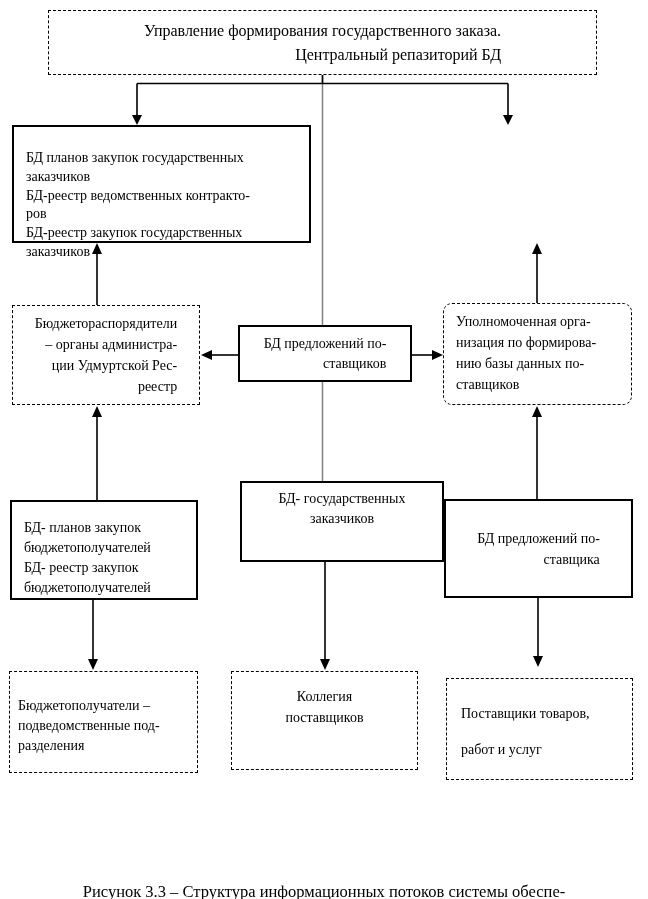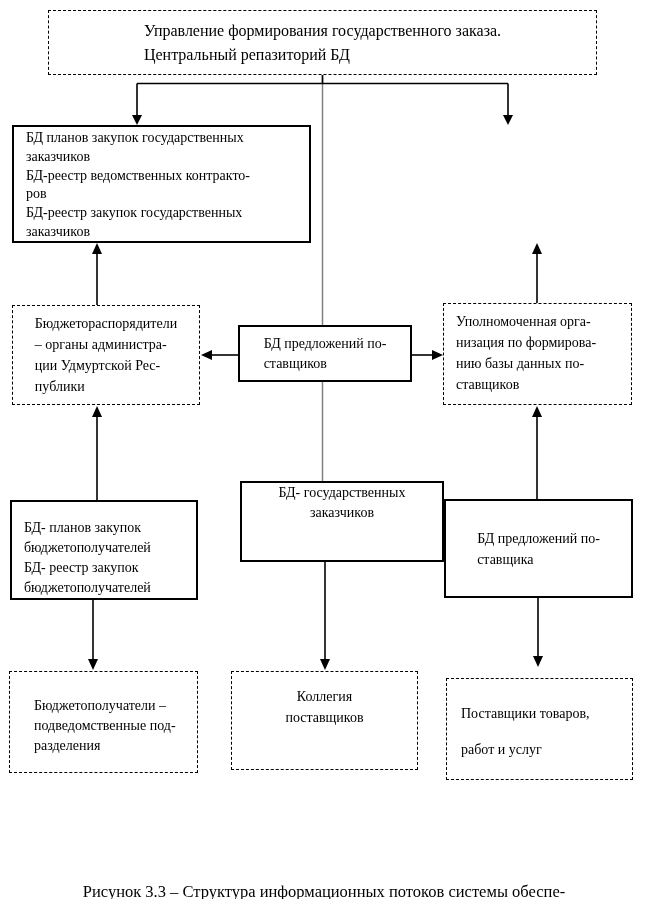--- a/index.html
+++ b/index.html
@@ -7,21 +7,21 @@
     position:relative; width:648px; height:899px; background:#ffffff;
     color:#000; font-family:"Liberation Serif","DejaVu Serif",serif;
     overflow:hidden;
   }
   .node {
     position:absolute; box-sizing:border-box; background:#ffffff;
     white-space:pre-line; font-size:14px; line-height:1.38;
   }
   .solid  { border:2px solid #000; }
   .dashed { border:1px dashed #000; }
-  .cc { display:flex; align-items:center; justify-content:center; text-align:left; }
+  .cc { display:flex; align-items:center; justify-content:center; text-align:right; }
   .tc { text-align:center; }
   .wires { position:absolute; left:0; top:0; pointer-events:none; }
   .wires path { fill:none; stroke:#000; stroke-width:1.6; }
   .wires path.trunk { stroke:#808080; stroke-width:1.5; }
   .wires polygon { fill:#000; stroke:none; }
   .caption {
     position:absolute; left:0; top:841px; width:648px;
     text-align:center; font-size:16.5px; line-height:1.4; white-space:pre-line;margin-top:39px;
   }
 </style>
@@ -76,53 +76,53 @@
     </g>
     <g>
       <path d="M538 598 L538 657"></path>
       <polygon points="533,656 543,656 538,667"></polygon>
     </g>
   </svg>
 
   <div class="node dashed cc" style="left:48px; top:10px; width:549px; height:65px; font-size:16px; line-height:1.5;">Управление формирования государственного заказа.
 Центральный репазиторий БД</div>
 
-  <div class="node solid" style="left:12px; top:125px; width:299px; height:118px; padding:2px 12px; line-height:1.34;">БД планов закупок государственных
+  <div class="node solid" style="left:12px; top:125px; width:299px; height:118px; padding:22px 12px; line-height:1.34;">БД планов закупок государственных
 заказчиков
 БД-реестр ведомственных контракто-
 ров
 БД-реестр закупок государственных
 заказчиков</div>
 
 
   <div class="node dashed cc" style="left:12px; top:305px; width:188px; height:100px; line-height:1.5;">Бюджетораспорядители
 – органы администра-
 ции Удмуртской Рес-
-публики</div>
+реестр</div>
 
   <div class="node solid cc" style="left:238px; top:325px; width:174px; height:57px; line-height:1.4;">БД предложений по-
 ставщиков</div>
 
-  <div class="node dashed" style="left:443px; top:303px; width:189px; height:102px; padding:7px 0 0 12px; line-height:1.5;">Уполномоченная орга-
+  <div class="node dashed" style="left:443px; top:303px; width:189px; height:102px; padding:7px 0 0 12px; line-height:1.5;border-radius:9px;">Уполномоченная орга-
 низация по формирова-
 нию базы данных по-
 ставщиков</div>
 
   <div class="node solid" style="left:10px; top:500px; width:188px; height:100px; padding:16px 0 0 12px; line-height:1.42;">БД- планов закупок
 бюджетополучателей
 БД- реестр закупок
 бюджетополучателей</div>
 
-  <div class="node solid tc" style="left:240px; top:481px; width:204px; height:81px; line-height:1.45;">БД- государственных
+  <div class="node solid tc" style="left:240px; top:481px; width:204px; height:81px; padding-top:6px; line-height:1.45;">БД- государственных
 заказчиков</div>
 
   <div class="node solid cc" style="left:444px; top:499px; width:189px; height:99px; line-height:1.5;">БД предложений по-
 ставщика</div>
 
-  <div class="node dashed" style="left:9px; top:671px; width:189px; height:102px; padding:24px 0 0 24px; line-height:1.42;">Бюджетополучатели –
+  <div class="node dashed" style="left:9px; top:671px; width:189px; height:102px; padding:24px 0 0 8px; line-height:1.42;">Бюджетополучатели –
 подведомственные под-
 разделения</div>
 
   <div class="node dashed tc" style="left:231px; top:671px; width:187px; height:99px; padding-top:14px; line-height:1.5;">Коллегия
 поставщиков</div>
 
   <div class="node dashed" style="left:446px; top:668px; width:187px; height:102px; padding:26px 0 0 14px; line-height:1.3;margin-top:10px;">Поставщики товаров,
 
 работ и услуг</div>
 

